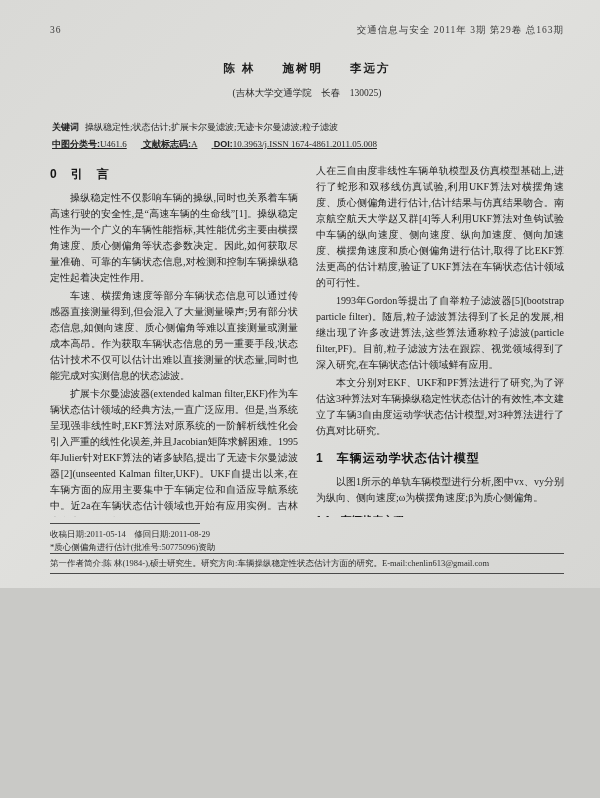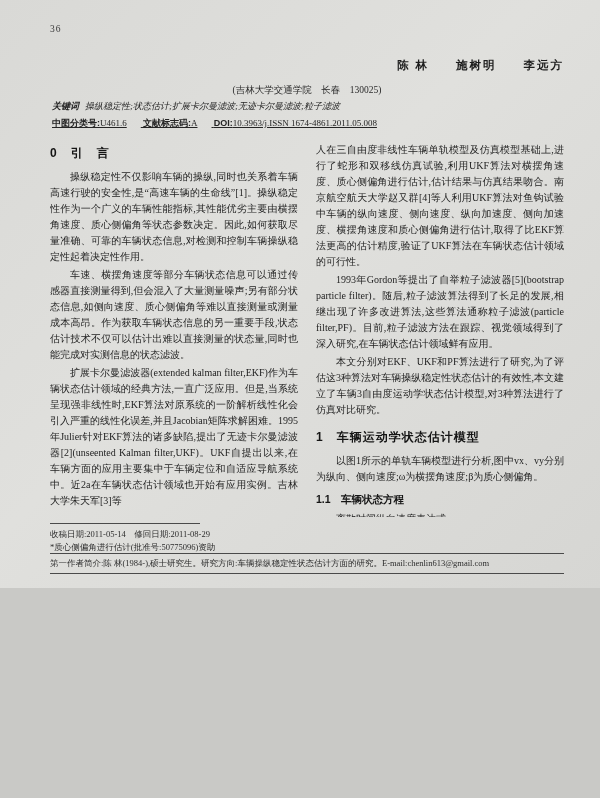--- a/index.html
+++ b/index.html
@@ -9,27 +9,27 @@
     padding:24px 36px 14px 50px;
     font-family:"Liberation Serif","DejaVu Serif",serif;
     color:#1d1d1d;
     display:flex;flex-direction:column;
     overflow:hidden;position:relative;
   }
   .hdr{display:flex;justify-content:space-between;align-items:baseline;
        font-size:9.5px;color:#3a3a3a;letter-spacing:1px;}
   .title{margin-top:38px;text-align:center;font-size:21px;font-weight:bold;
          letter-spacing:3px;color:#141414;}
-  .authors{margin-top:24px;text-align:right;font-size:11.5px;font-weight:bold;
+  .authors{margin-top:24px;text-align:center;font-size:11.5px;font-weight:bold;
            letter-spacing:2px;}
   .affil{margin-top:11px;text-align:center;font-size:9.5px;color:#2b2b2b;}
   .absblock{margin-top:20px;font-size:9px;line-height:1.55;text-align:justify;
             color:#242424;padding:0 2px;}
   .absblock .lbl{font-weight:bold;margin-right:6px;font-family:"Liberation Sans",sans-serif;}
-  .kwline{margin-top:3px;font-size:9px;line-height:1.5;text-align:justify;color:#242424;padding:0 2px;font-style:italic;}
+  .kwline{margin-top:21px;font-size:9px;line-height:1.5;text-align:justify;color:#242424;padding:0 2px;}
   .metaline{margin-top:3px;font-size:9px;color:#242424;padding:0 2px;white-space:nowrap;text-decoration:underline;}
   .metaline .lbl{font-weight:bold;font-family:"Liberation Sans",sans-serif;}
   .metaline .seg{margin-right:14px;}
   .cols{margin-top:12px;display:flex;gap:18px;flex:1;overflow:hidden;}
   .col{width:50%;font-size:10px;line-height:1.6;text-align:justify;color:#1e1e1e;}
   .col p{margin:0 0 2px 0;text-indent:2em;}
   .col p.noindent{text-indent:0;}
   .sechead{font-size:12px;font-weight:bold;margin:10px 0 6px 0;
            font-family:"Liberation Sans",sans-serif;letter-spacing:1px;color:#141414;}
   .sechead.first{margin-top:2px;}
@@ -41,20 +41,21 @@
   .bio{margin-top:4px;border-top:1px solid #4a4a4a;border-bottom:1px solid #4a4a4a;
        padding:3px 0;}
 </style>
 </head>
 <body>
 
 <div class="page">
 
   <div class="hdr">
     <span>36</span>
+    <span>交通信息与安全  2011年 3期 第29卷 总163期</span>
   </div>
 
 
   <div class="authors">陈  林　　施树明　　李远方</div>
 
   <div class="affil">(吉林大学交通学院　长春　130025)</div>
 
 
   <div class="kwline">
     <span class="lbl" style="font-weight:bold;font-family:'Liberation Sans',sans-serif;margin-right:6px;">关键词</span><span>操纵稳定性;状态估计;扩展卡尔曼滤波;无迹卡尔曼滤波;粒子滤波</span>

